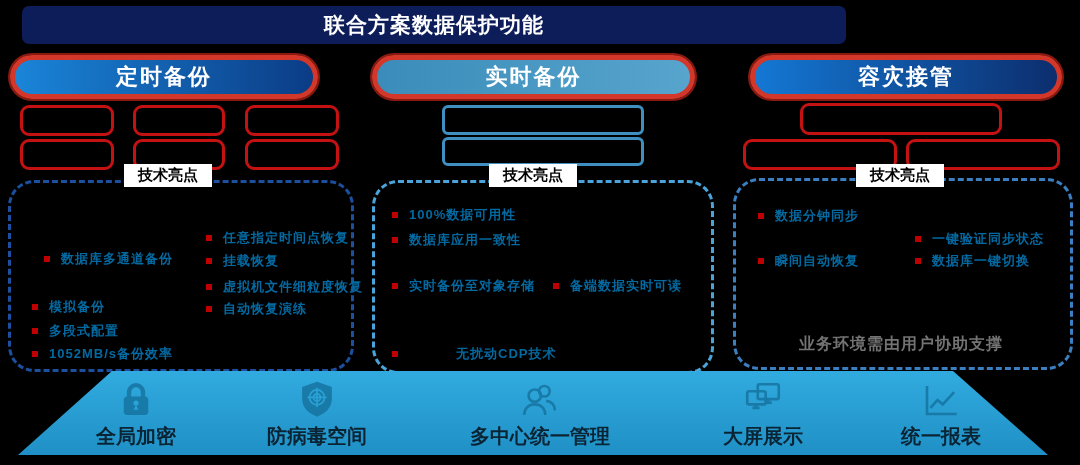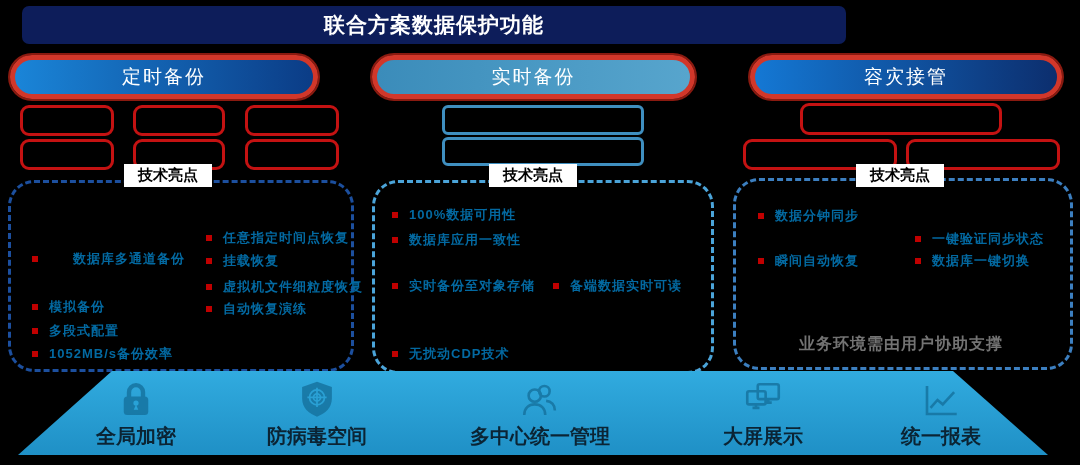--- a/index.html
+++ b/index.html
@@ -7,21 +7,21 @@
          font-family:"Liberation Sans","DejaVu Sans",sans-serif;}
 
   
   .titlebar{position:absolute;left:22px;top:6px;width:824px;height:38px;background:#0d1d5a;
             border-radius:7px;display:flex;align-items:center;justify-content:center;}
   .titlebar span{color:#fff;font-weight:bold;font-size:21px;letter-spacing:1px;}
 
   
   .pill{position:absolute;height:34px;border:5px solid #d2372a;border-radius:24px;
         display:flex;align-items:center;justify-content:center;box-shadow:0 0 0 2px #8a1a10;}
-  .pill span{color:#fff;font-weight:normal;font-size:19px;letter-spacing:2px;text-align:right;}
+  .pill span{color:#fff;font-weight:bold;font-size:22px;letter-spacing:2px;text-align:right;}
   .pill1{left:10px;top:55px;width:298px;background:linear-gradient(90deg,#1a85d8,#0b3c86);}
   .pill2{left:372px;top:55px;width:313px;background:linear-gradient(90deg,#3b8cba,#57a5cd);}
   .pill3{left:750px;top:55px;width:302px;background:linear-gradient(90deg,#1478d4,#0c2e6e);}
 
   
   .sbox{position:absolute;border-radius:9px;background:transparent;}
   .sbox.red{border:3px solid #c41212;}
   .sbox.blue{border:3px solid #3f8fc0;border-radius:6px;}
 
   
@@ -84,21 +84,21 @@
   <div class="sbox red" style="left:906px;top:139px;width:148px;height:25px;"></div>
 
   <div class="hl" style="left:124px;top:164px;">技术亮点</div>
   <div class="hl" style="left:489px;top:164px;">技术亮点</div>
   <div class="hl" style="left:856px;top:164px;">技术亮点</div>
 
   <div class="bigbox bb1"></div>
   <div class="bigbox bb2"></div>
   <div class="bigbox bb3"></div>
 
-  <div class="bullet" style="left:32px;top:250px;gap:24px;">
+  <div class="bullet" style="left:44px;top:250px;">
     <span class="bmark"></span>
     <span class="btext">数据库多通道备份</span>
     </div>
   <div class="bullet" style="left:32px;top:298px;">
     <span class="bmark"></span>
     <span class="btext">模拟备份</span>
     </div>
   <div class="bullet" style="left:32px;top:322px;">
     <span class="bmark"></span>
     <span class="btext">多段式配置</span>
@@ -129,21 +129,21 @@
     <span class="btext">100%数据可用性</span>
     </div>
   <div class="bullet" style="left:392px;top:231px;">
     <span class="bmark"></span>
     <span class="btext">数据库应用一致性</span>
     </div>
   <div class="bullet" style="left:392px;top:277px;">
     <span class="bmark"></span>
     <span class="btext">实时备份至对象存储</span>
     </div>
-  <div class="bullet" style="left:392px;top:345px;">
+  <div class="bullet" style="left:392px;top:345px;gap:47px;">
     <span class="bmark"></span>
     <span class="btext">无扰动CDP技术</span>
     </div>
   <div class="bullet" style="left:553px;top:277px;">
     <span class="bmark"></span>
     <span class="btext">备端数据实时可读</span>
     </div>
 
   <div class="bullet" style="left:758px;top:207px;">
     <span class="bmark"></span>

